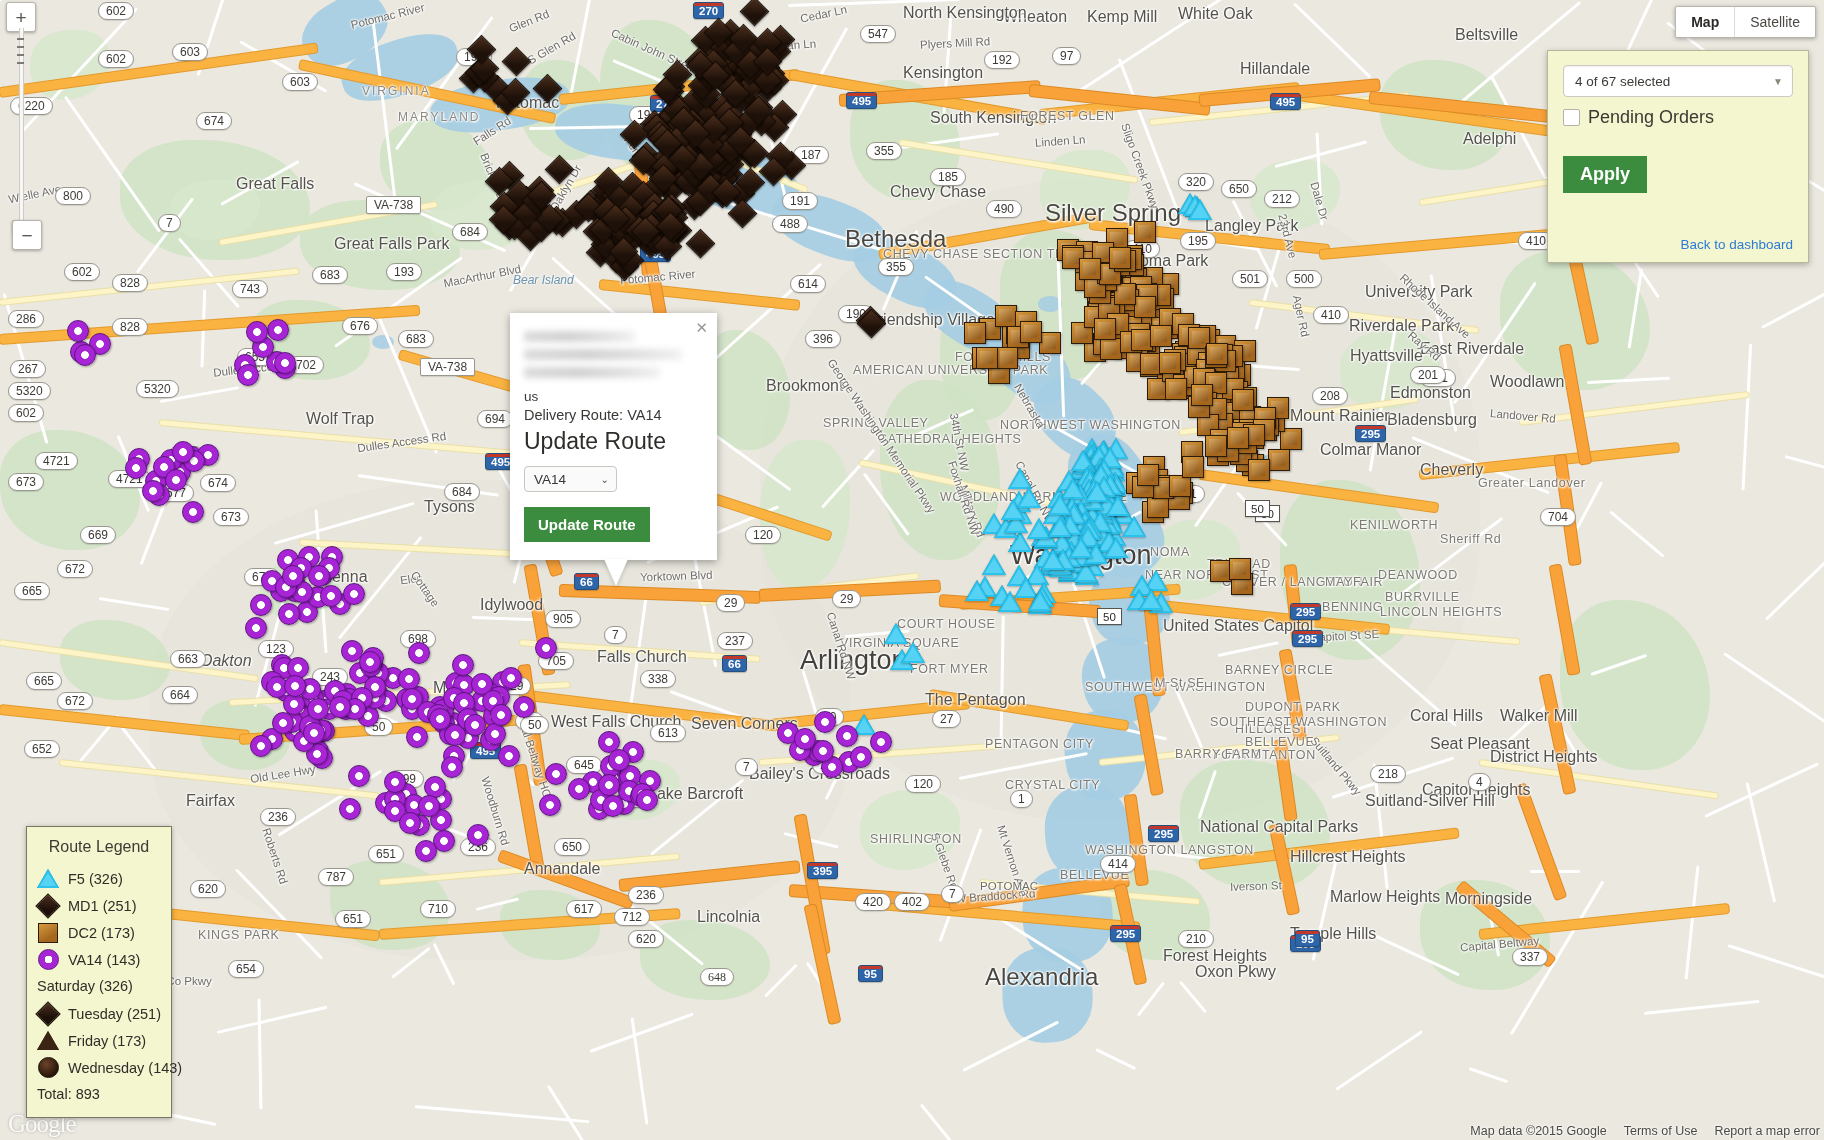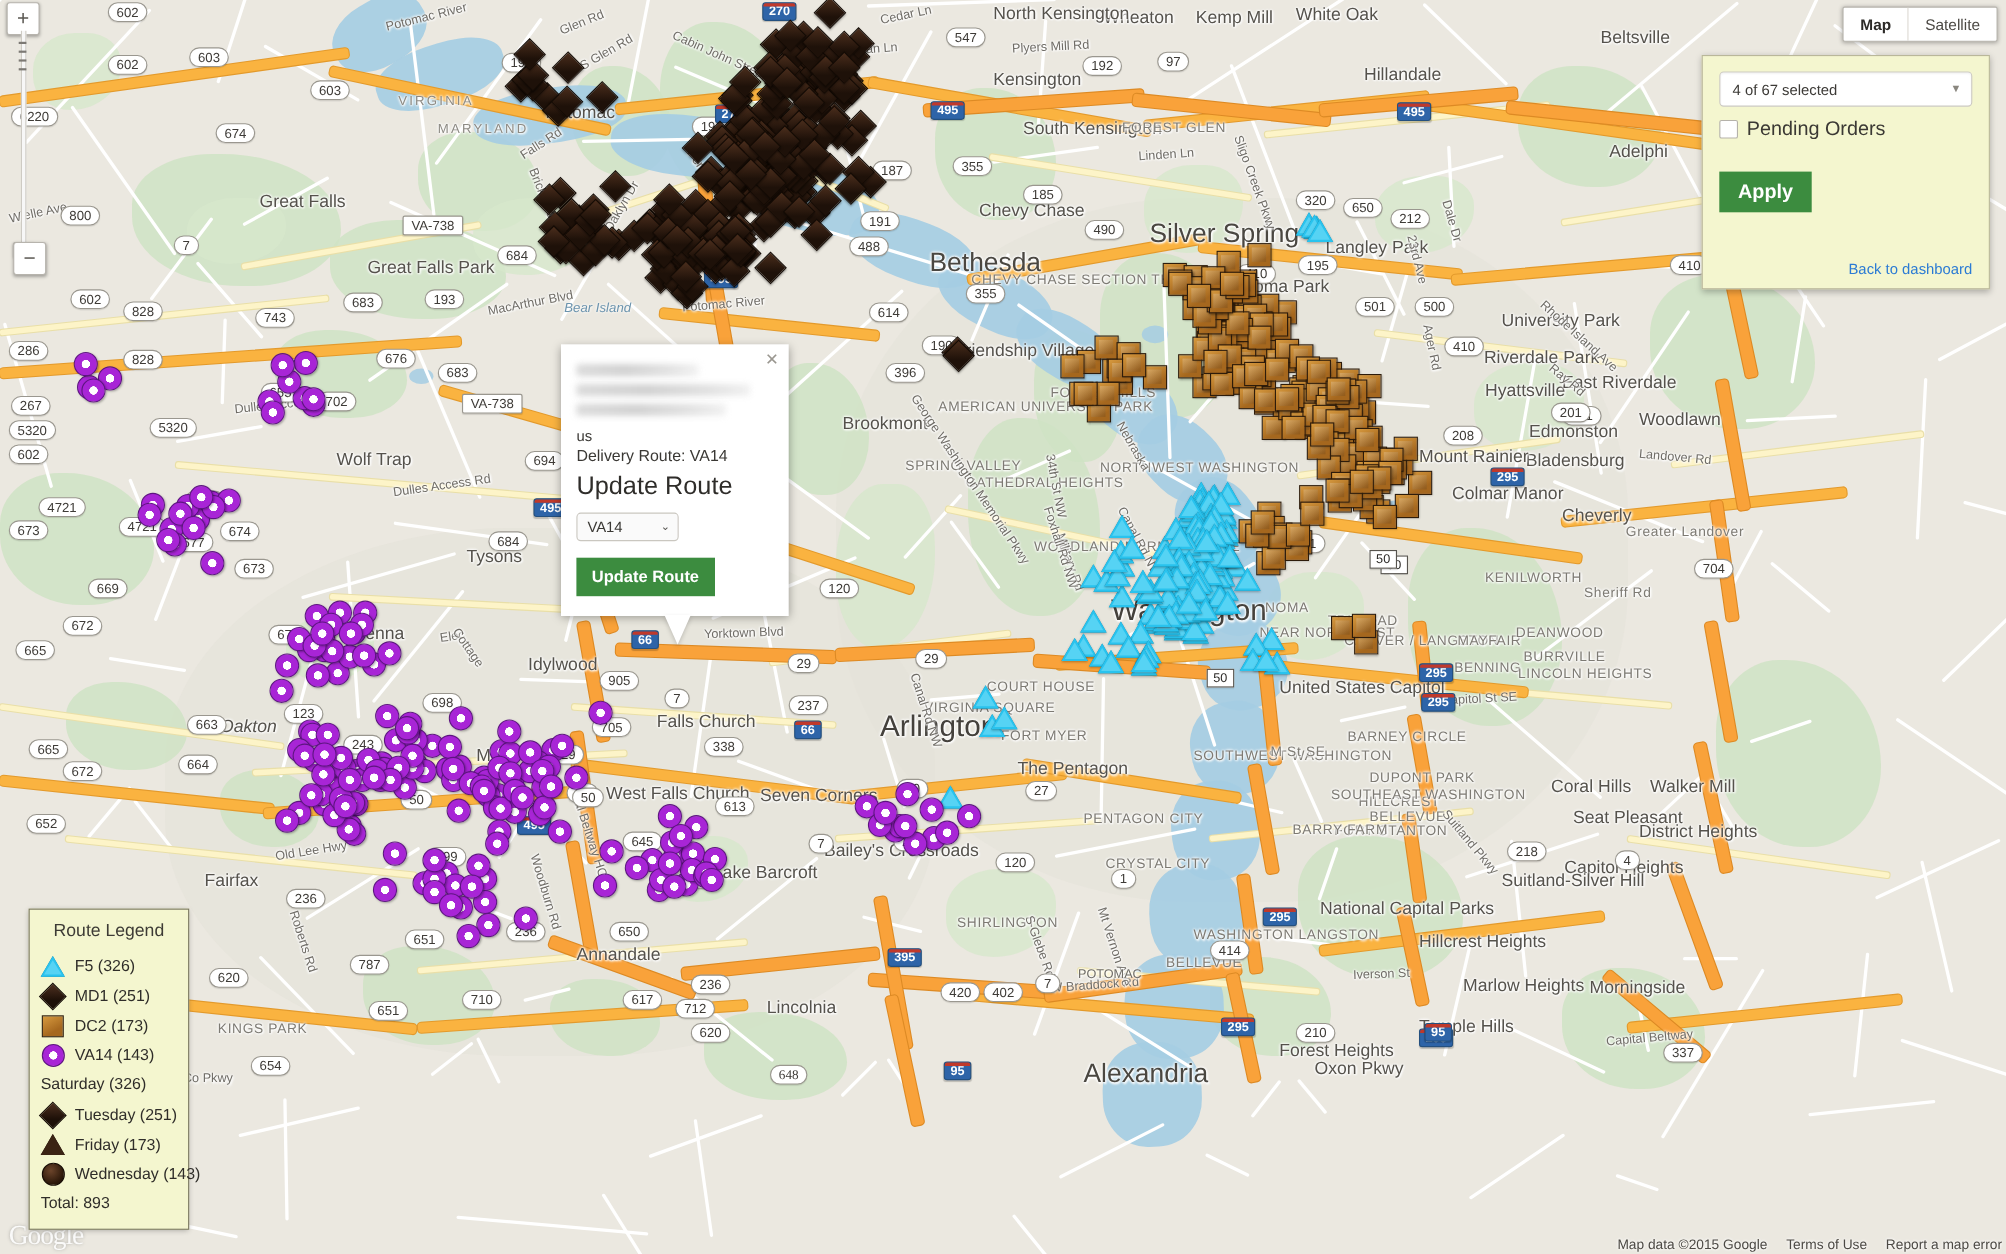--- a/index.html
+++ b/index.html
@@ -703,21 +703,21 @@
       <div class="shield" style="left: 538px; top: 652px;">705</div>
       <div class="shield" style="left: 545px; top: 610px;">905</div>
       <div class="shield" style="left: 604px; top: 626px;">7</div>
       <div class="shield" style="left: 502px; top: 677px;">29</div>
       <div class="shield-i" style="left: 485px; top: 453px;">495</div>
       <div class="shield-i" style="left: 470px; top: 742px;">495</div>
       <div class="shield" style="left: 364px; top: 718px;">50</div>
       <div class="shield" style="left: 520px; top: 716px;">50</div>
       <div class="shield" style="left: 258px; top: 640px;">123</div>
       <div class="shield" style="left: 312px; top: 668px;">243</div>
-      <div class="shield" style="left: 384px; top: 630px;">698</div>
+      <div class="shield" style="left: 400px; top: 630px;">698</div>
       <div class="shield" style="left: 388px; top: 770px;">699</div>
       <div class="shield" style="left: 244px; top: 568px;">672</div>
       <div class="shield" style="left: 14px; top: 582px;">665</div>
       <div class="shield" style="left: 57px; top: 560px;">672</div>
       <div class="shield" style="left: 200px; top: 474px;">674</div>
       <div class="shield" style="left: 213px; top: 508px;">673</div>
       <div class="shield" style="left: 168px; top: 446px;">677</div>
       <div class="shield" style="left: 158px; top: 484px;">677</div>
       <div class="shield" style="left: 35px; top: 452px;">4721</div>
       <div class="shield" style="left: 108px; top: 470px;">4721</div>

